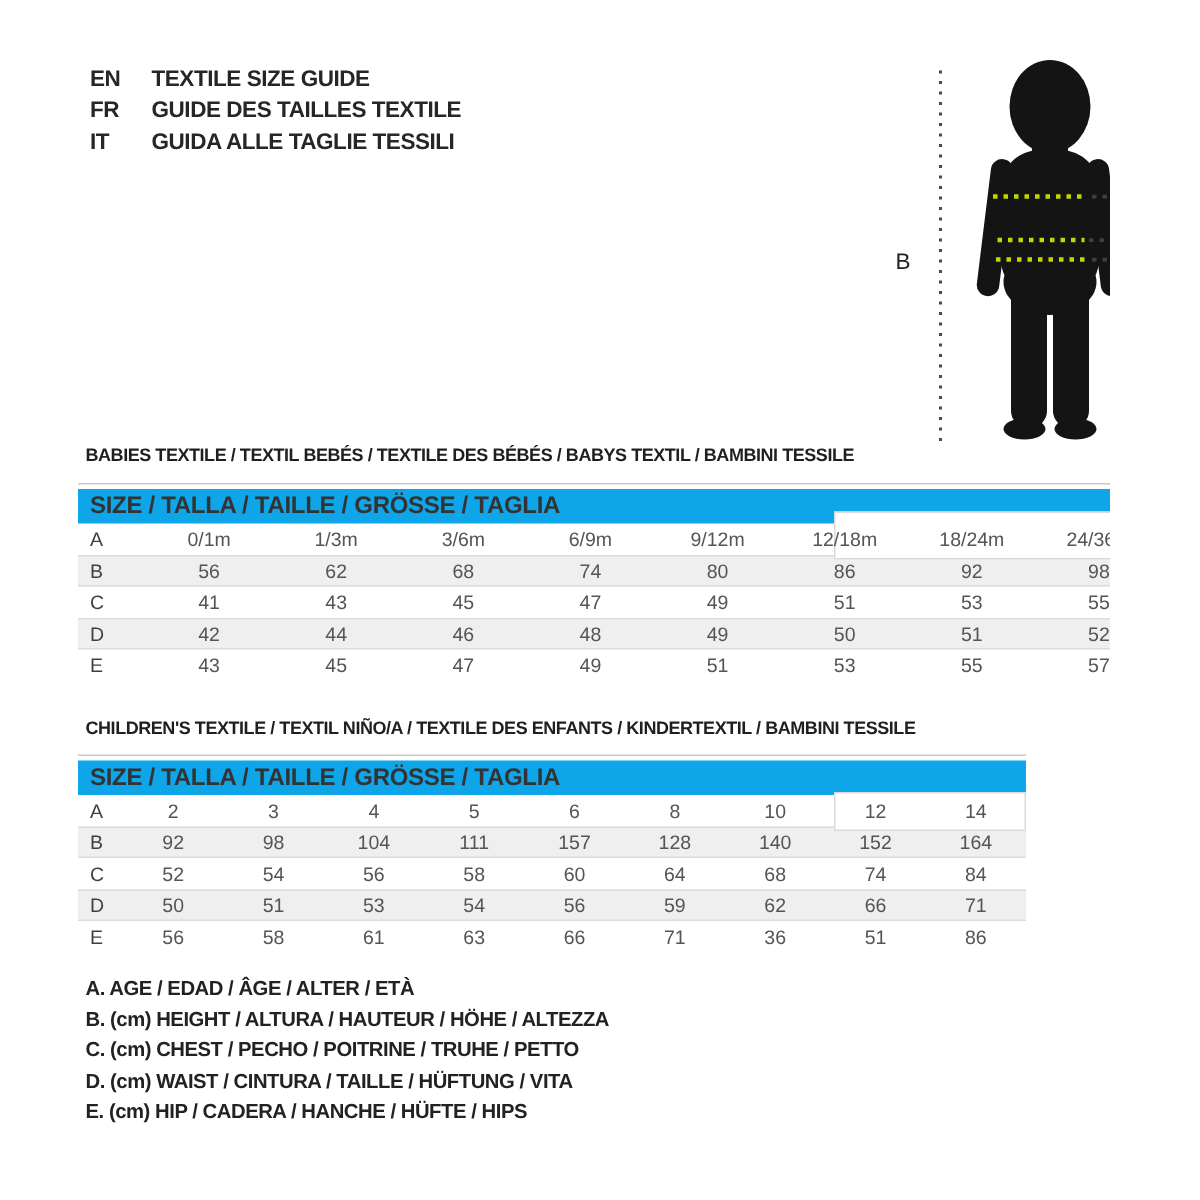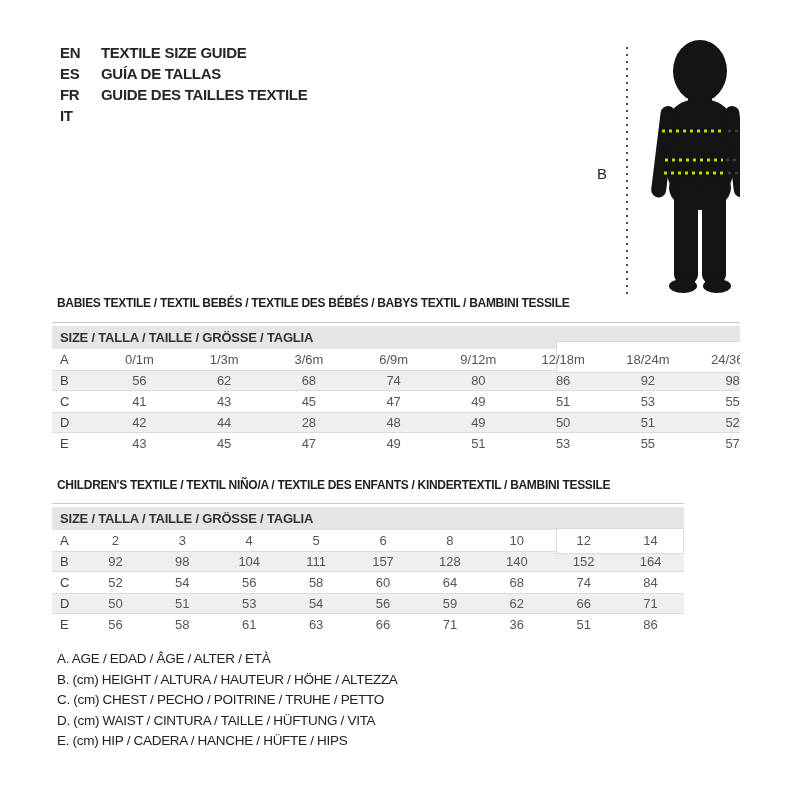--- a/index.html
+++ b/index.html
@@ -18,58 +18,55 @@
   
   .section-title{position:absolute;left:57px;font-weight:bold;font-size:12px;
                  letter-spacing:-0.3px;color:#1f1f1f;white-space:nowrap;}
   #babies-title{top:296px;}
   #children-title{top:478px;}
 
   
   .tbl{position:absolute;left:52px;border-top:1px solid #c9c9c9;padding-top:3px;}
   #babies-table{top:322px;width:723px;}
   #children-table{top:503px;width:632px;}
-  .thead{height:23px;background:#e5e5e5;display:flex;align-items:center;padding-left:8px;
-         box-sizing:border-box;font-size:13px;font-weight:bold;color:#333;
+  .thead{height:23px;background:#0ea5e9;display:flex;align-items:center;padding-left:8px;
+         box-sizing:border-box;font-size:16px;font-weight:bold;color:#333;
          letter-spacing:-0.2px;position:relative;z-index:0;}
   .trow{display:flex;height:21px;align-items:center;box-sizing:border-box;}
   .trow.shade{background:#efefef;border-top:1px solid #dcdcdc;border-bottom:1px solid #dcdcdc;}
   .tlabel{width:45px;padding-left:8px;box-sizing:border-box;font-size:13px;color:#3f3f3f;
           position:relative;z-index:2;}
   #children-table .tlabel{width:30px;}
   .tcell{flex:1;text-align:center;font-size:13px;color:#555;position:relative;z-index:2;}
   .overlay{position:absolute;background:#ffffff;border:1px solid #dadada;z-index:1;}
   #babies-overlay{left:504px;top:18px;width:218px;height:30px;}
   #children-overlay{left:504px;top:24px;width:126px;height:24px;}
 
   
-  .legend{position:absolute;left:57px;top:649px;font-weight:normal;font-size:13.5px;
+  .legend{position:absolute;left:57px;top:649px;font-weight:bold;font-size:13.5px;
           letter-spacing:-0.3px;color:#222;}
   .legend-item{height:20.5px;line-height:20.5px;white-space:nowrap;}
 </style>
 </head>
 <body>
 
 <div id="page">
 
   <div class="langs">
     <div class="lang-row">
       <span class="lang-code">EN</span>
       <span>TEXTILE SIZE GUIDE</span>
-    </div>
-    <div class="lang-row">
-      <span class="lang-code">ES</span>
-      <span>GUÍA DE TALLAS</span>
     </div>
     <div class="lang-row">
       <span class="lang-code">FR</span>
       <span>GUIDE DES TAILLES TEXTILE</span>
     </div>
     <div class="lang-row">
       <span class="lang-code">IT</span>
+      <span>GUIDA ALLE TAGLIE TESSILI</span>
     </div>
   </div>
 
   <svg id="figure" viewBox="0 0 210 270" width="210" height="270">
     <g fill="#141414">
       <ellipse cx="125" cy="41" rx="27" ry="31"></ellipse>
       <rect x="113" y="62" width="24" height="18"></rect>
       <rect x="92" y="70" width="66" height="98" rx="26"></rect>
       <rect x="86" y="76" width="15" height="92" rx="7.5" transform="rotate(7 93 80)"></rect>
       <rect x="149" y="76" width="15" height="92" rx="7.5" transform="rotate(-7 157 80)"></rect>
@@ -130,21 +127,21 @@
           <div class="tcell">47</div>
           <div class="tcell">49</div>
           <div class="tcell">51</div>
           <div class="tcell">53</div>
           <div class="tcell">55</div>
         </div>
         <div class="trow shade">
           <div class="tlabel">D</div>
           <div class="tcell">42</div>
           <div class="tcell">44</div>
-          <div class="tcell">28</div>
+          <div class="tcell">46</div>
           <div class="tcell">48</div>
           <div class="tcell">49</div>
           <div class="tcell">50</div>
           <div class="tcell">51</div>
           <div class="tcell">52</div>
         </div>
         <div class="trow">
           <div class="tlabel">E</div>
           <div class="tcell">43</div>
           <div class="tcell">45</div>

